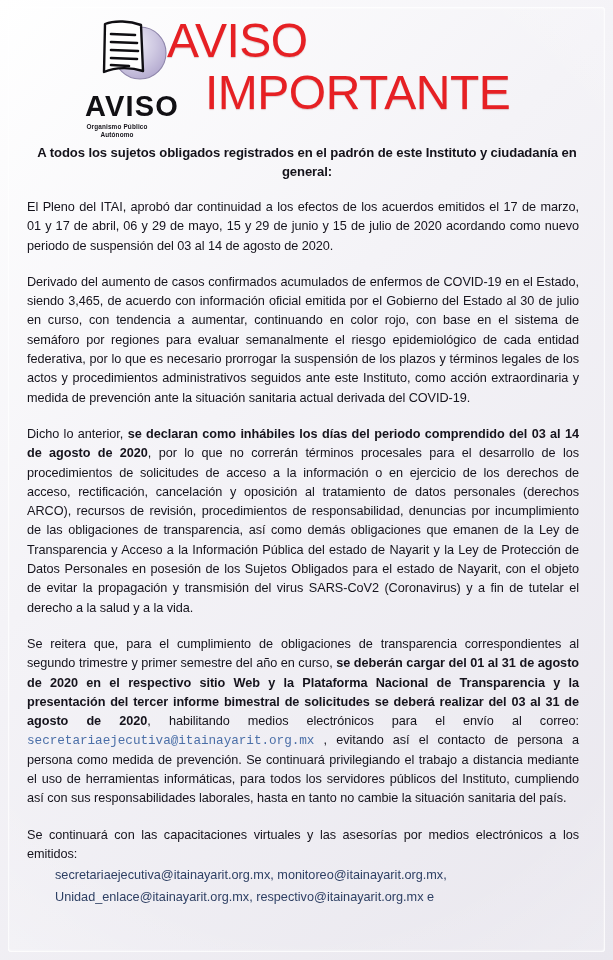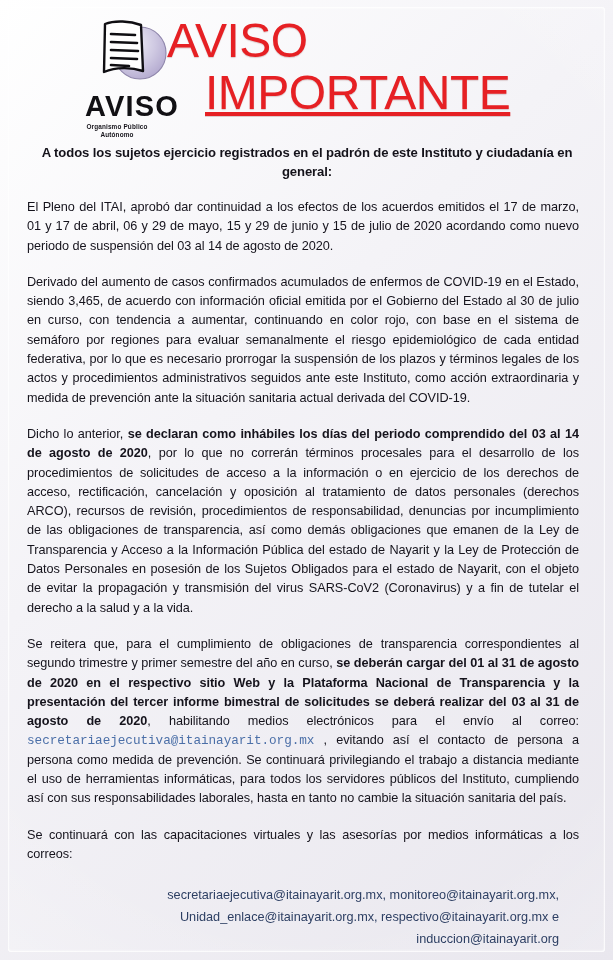--- a/index.html
+++ b/index.html
@@ -120,21 +120,21 @@
   .title-line {
     font-family: "Liberation Sans", sans-serif;
     font-weight: 400;
     font-size: 48px;
     line-height: 52px;
     color: #e62024;
     letter-spacing: -0.5px;
     text-shadow: 0 1px 1px rgba(120,40,40,0.22);
     white-space: nowrap;
   }
-  .title-line.l2 { padding-left: 38px; text-decoration: underline; }
+  .title-line.l2 { padding-left: 38px; }
 
   
   .intro {
     text-align: center;
     font-weight: 700;
     font-size: 13.1px;
     line-height: 18.5px;
     color: #14121a;
     margin: 4px 10px 0 10px;
     letter-spacing: -0.1px;
@@ -146,25 +146,24 @@
     font-size: 12.7px;
     line-height: 19.3px;
     color: #15131c;
     margin: 17px 8px 0 0;
     letter-spacing: -0.05px;
   }
   p.body b { font-weight: 700; }
   .mail-inline { color: #4b6fa8; font-family: Liberation Mono, monospace; }
 
   .emails {
-    text-align: right;
+    text-align: left;
     font-size: 12.7px;
     line-height: 22px;
     color: #2d3f63;
-    margin-top: 20px;
     padding: 0 28px;
   }
   .emails div { white-space: nowrap; }
 </style>
 </head>
 <body>
 
 <div class="poster">
   <div class="card">
     <div class="inner">
@@ -200,33 +199,32 @@
             <span>Autónomo</span>
           </div>
         </div>
 
         <div class="title-block">
           <div class="title-line l1">AVISO</div>
           <div class="title-line l2">IMPORTANTE</div>
         </div>
       </div>
 
-      <div class="intro">A todos los sujetos ejercicio registrados en el padrón de este Instituto y ciudadanía en general:</div>
+      <div class="intro">A todos los sujetos obligados registrados en el padrón de este Instituto y ciudadanía en general:</div>
 
       <p class="body">El Pleno del ITAI, aprobó dar continuidad a los efectos de los acuerdos emitidos el 17 de marzo,  01 y 17 de abril, 06 y 29 de mayo, 15 y 29 de junio y 15 de julio de 2020 acordando como nuevo periodo de suspensión del 03 al 14 de agosto de 2020.</p>
 
       <p class="body">Derivado del aumento de casos confirmados acumulados de enfermos de COVID-19 en el Estado, siendo 3,465, de acuerdo con información oficial emitida por el Gobierno del Estado al 30 de julio en curso,  con tendencia a aumentar, continuando en color rojo, con base en el sistema de semáforo por regiones para evaluar semanalmente el riesgo epidemiológico de cada entidad federativa, por lo que es necesario prorrogar la suspensión de los plazos y términos legales de los actos y procedimientos administrativos seguidos ante este Instituto, como acción extraordinaria y medida de prevención ante la situación sanitaria actual derivada del COVID-19.</p>
 
       <p class="body"><span>Dicho lo anterior, </span><b>se declaran como inhábiles los días del periodo comprendido del  03 al 14 de agosto de 2020</b><span>, por lo que no correrán términos procesales para el desarrollo de los procedimientos de solicitudes de acceso a la información o en ejercicio de los derechos de acceso, rectificación, cancelación y oposición al tratamiento de datos personales (derechos ARCO), recursos de revisión, procedimientos de responsabilidad, denuncias por incumplimiento de las obligaciones de transparencia,  así como demás obligaciones que emanen de la Ley de Transparencia y Acceso a la Información Pública del estado de Nayarit y la Ley de Protección de Datos Personales en posesión de los Sujetos Obligados para el estado de Nayarit, con el objeto de evitar la propagación y transmisión del virus SARS-CoV2 (Coronavirus) y a fin de tutelar el derecho a la salud y a la vida.</span></p>
 
       <p class="body"><span>Se reitera que, para el cumplimiento de obligaciones de transparencia correspondientes al segundo trimestre y primer semestre del año en curso, </span><b>se deberán cargar del 01 al 31 de agosto de 2020 en el respectivo sitio Web y la Plataforma Nacional de Transparencia y la presentación del tercer informe bimestral de solicitudes se deberá realizar del 03 al 31 de agosto de 2020</b><span>, habilitando medios electrónicos para el envío al correo: </span><span class="mail-inline">secretariaejecutiva@itainayarit.org.mx</span><span> , evitando así el contacto de persona a persona como medida de prevención. Se continuará privilegiando el trabajo a distancia mediante el uso de herramientas informáticas, para todos los servidores públicos del Instituto, cumpliendo así con sus responsabilidades laborales, hasta en tanto no cambie la situación sanitaria del país.</span></p>
 
-      <p class="body">Se continuará con las capacitaciones virtuales y las asesorías por medios informáticas a los correos:</p>
+      <p class="body">Se continuará con las capacitaciones virtuales y las asesorías por medios electrónicos a los emitidos:</p>
 
       <div class="emails">
         <div>secretariaejecutiva@itainayarit.org.mx, monitoreo@itainayarit.org.mx,</div>
         <div>Unidad_enlace@itainayarit.org.mx, respectivo@itainayarit.org.mx e</div>
-        <div>induccion@itainayarit.org</div>
       </div>
 
     </div>
   </div>
 </div>
 
 </body></html>

